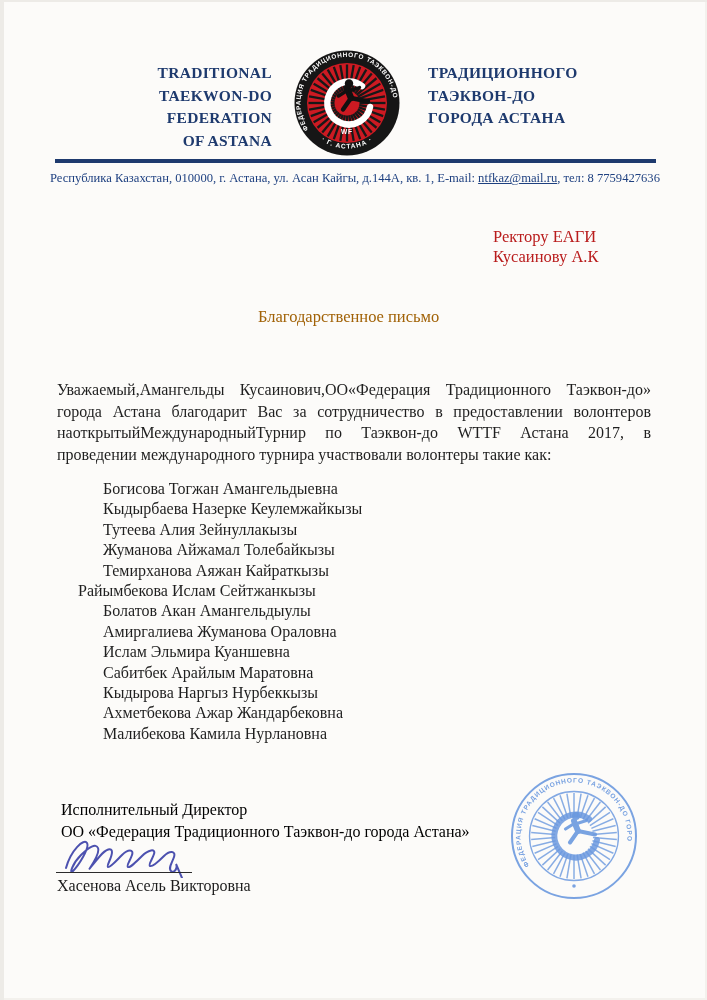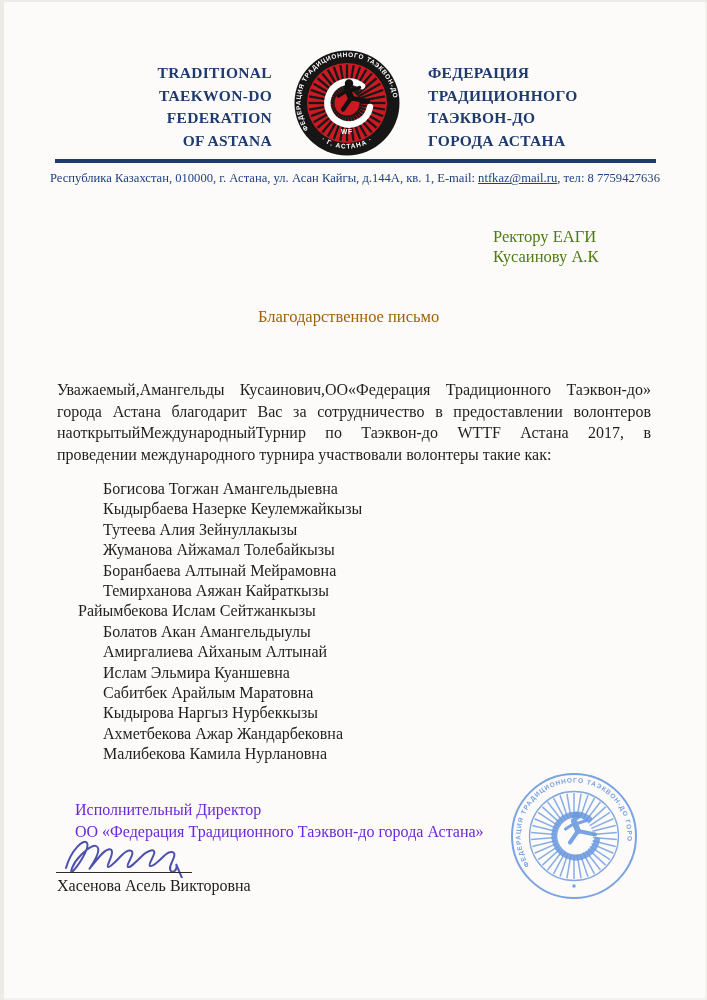--- a/index.html
+++ b/index.html
@@ -20,37 +20,37 @@
     letter-spacing:.3px;white-space:nowrap;
   }
   .logo{position:absolute;left:292px;top:48px;width:110px;height:110px;}
   .rule{position:absolute;left:55px;top:159px;width:601px;height:4px;background:var(--navy);}
   .addr{
     position:absolute;left:40px;top:171px;width:630px;text-align:center;
     color:var(--blue);font-weight:normal;font-size:12.6px;white-space:nowrap;
   }
   .addr a{color:var(--blue);text-decoration:underline;}
   .recipient{
-    position:absolute;left:493px;top:227px;font-size:16.5px;line-height:19.5px;color:#4d7c0f;
+    position:absolute;left:493px;top:227px;font-size:16.5px;line-height:19.5px;color:#b91c1c;
   }
   .title{position:absolute;left:258px;top:307px;font-size:16.5px;color:#a16207;}
   .body-par{
     position:absolute;left:57px;top:379px;width:594px;
     font-size:16px;line-height:21.6px;color:#1f1f1f;
   }
   .body-par .jline{text-align:justify;text-align-last:justify;}
   .body-par .lline{text-align:left;}
   .names{
     position:absolute;left:57px;top:479px;width:594px;
     font-size:16px;line-height:20.4px;color:#1f1f1f;
   }
   .names .nm{padding-left:46px;}
   .names .nm.outdent{padding-left:21px;}
   .sig-block{
-    position:absolute;left:75px;top:799px;font-size:16px;line-height:21.6px;color:#6d28d9;
+    position:absolute;left:61px;top:799px;font-size:16px;line-height:21.6px;color:#000000;
   }
   .sig-scribble{position:absolute;left:58px;top:834px;width:140px;height:44px;}
   .sig-line{position:absolute;left:56px;top:872px;width:136px;height:1.4px;background:#2b2b2b;}
   .sig-name{position:absolute;left:57px;top:877px;font-size:16px;color:#1c1c1c;font-family:Liberation Serif, serif;}
   .stamp{position:absolute;left:507px;top:769px;width:134px;height:134px;opacity:.82;}
   .logo-ring-text{fill:#ffffff;font-size:6.4px;font-weight:bold;letter-spacing:.7px;font-family:"Liberation Sans",sans-serif;}
   .logo-bottom-text{fill:#ffffff;font-size:6.6px;font-weight:bold;letter-spacing:1px;font-family:"Liberation Sans",sans-serif;}
   .stamp-ring-text{fill:var(--stamp);font-size:6.6px;font-weight:bold;letter-spacing:.9px;font-family:"Liberation Sans",sans-serif;}
 </style>
 </head>
@@ -118,21 +118,20 @@
     <text class="logo-bottom-text" x="0" y="31" text-anchor="middle" font-size="12" font-weight="bold" fill="#ffffff">WF</text>
     <g transform="rotate(-6)">
       <path id="logoTopArc" d="M -40,24 A 46.5,46.5 0 1 1 40,24" fill="none"></path>
       <text class="logo-ring-text"><textPath href="#logoTopArc" startOffset="2">ФЕДЕРАЦИЯ ТРАДИЦИОННОГО ТАЭКВОН-ДО</textPath></text>
     </g>
     <path id="logoBotArc" d="M -34,30 A 45,45 0 0 0 34,30" fill="none"></path>
     <text class="logo-bottom-text" text-anchor="middle"><textPath href="#logoBotArc" startOffset="50%">· Г. АСТАНА ·</textPath></text>
   </svg>
 
   <div class="hdr-ru">
-    <div>ФЕДЕРАЦИЯ</div>
     <div>ТРАДИЦИОННОГО</div>
     <div>ТАЭКВОН-ДО</div>
     <div>ГОРОДА АСТАНА</div>
   </div>
 
   <div class="rule"></div>
 
   <div class="addr"><span>Республика Казахстан, 010000, г. Астана, ул. Асан Кайгы, д.144А, кв. 1, E-mail: </span><a href="#">ntfkaz@mail.ru</a><span>, тел: 8 7759427636</span></div>
 
   <div class="recipient">
@@ -147,25 +146,24 @@
     <div class="jline">города Астана благодарит Вас за сотрудничество в предоставлении волонтеров</div>
     <div class="jline">наоткрытыйМеждународныйТурнир по Таэквон-до WTTF Астана 2017, в</div>
     <div class="lline">проведении международного турнира участвовали волонтеры такие как:</div>
   </div>
 
   <div class="names">
     <div class="nm">Богисова Тогжан Амангельдыевна</div>
     <div class="nm">Кыдырбаева Назерке Кеулемжайкызы</div>
     <div class="nm">Тутеева Алия Зейнуллакызы</div>
     <div class="nm">Жуманова Айжамал Толебайкызы</div>
-    <div class="nm">Боранбаева Алтынай Мейрамовна</div>
     <div class="nm">Темирханова Аяжан Кайраткызы</div>
     <div class="nm outdent">Райымбекова Ислам Сейтжанкызы</div>
     <div class="nm">Болатов Акан Амангельдыулы</div>
-    <div class="nm">Амиргалиева Айханым Алтынай</div>
+    <div class="nm">Амиргалиева Жуманова Ораловна</div>
     <div class="nm">Ислам Эльмира Куаншевна</div>
     <div class="nm">Сабитбек Арайлым Маратовна</div>
     <div class="nm">Кыдырова Наргыз Нурбеккызы</div>
     <div class="nm">Ахметбекова Ажар Жандарбековна</div>
     <div class="nm">Малибекова Камила Нурлановна</div>
   </div>
 
   <div class="sig-block">
     <div>Исполнительный Директор</div>
     <div>ОО «Федерация Традиционного Таэквон-до города Астана»</div>

